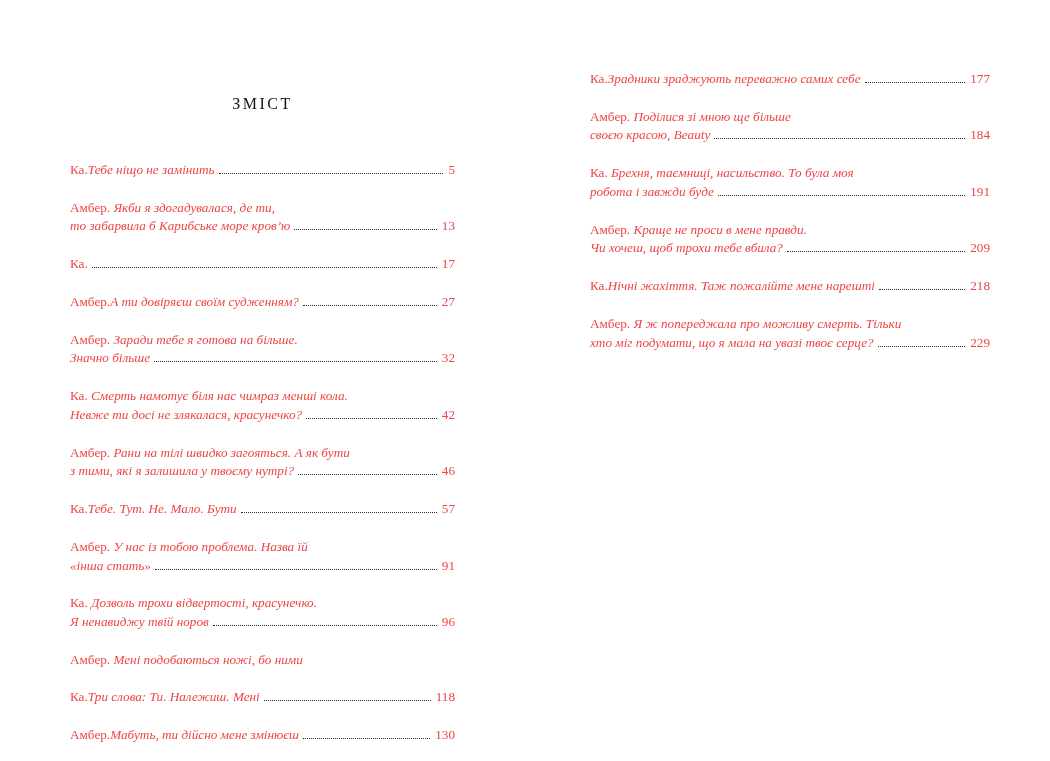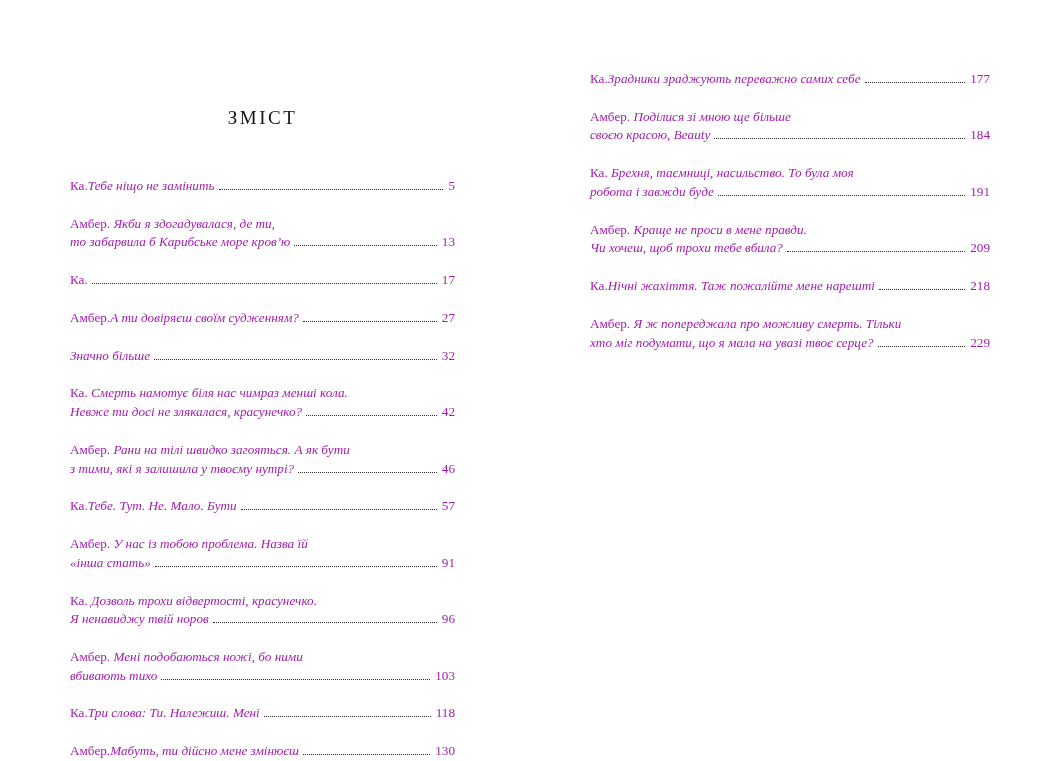--- a/index.html
+++ b/index.html
@@ -30,34 +30,34 @@
   .col-left {
     width: 525px;
     padding: 95px 70px 0 70px;
   }
   .col-right {
     width: 525px;
     padding: 70px 60px 0 65px;
   }
   .toc-title {
     text-align: center;
-    font-size: 19px;
+    font-size: 16px;
     letter-spacing: 2.5px;
     font-weight: normal;
-    margin: 12px 0 48px 0;
+    margin: 0 0 48px 0;
     font-family: "Liberation Serif", serif;
     color: #141414;
   }
   .toc-entry {
     display: block;
     margin-bottom: 19px;
     font-size: 13.2px;
     line-height: 1.42;
     font-style: italic;
-    color: #a21caf;
+    color: #ef4444;
     position: relative;
   }
   .toc-entry .lines {
     display: block;
   }
   .toc-line {
     display: block;
     white-space: nowrap;
   }
   .toc-line.last {
@@ -126,20 +126,21 @@
             <span class="toc-line last">
               <span class="speaker">Амбер.</span> 
               <span class="toc-text">А ти довіряєш своїм судженням?</span>
               <span class="dots"></span>
               <span class="page-num">27</span>
             </span>
           </span>
         </div>
         <div class="toc-entry">
           <span class="lines">
+            <span class="toc-line"><span class="speaker">Амбер.</span> <span class="toc-text">Заради тебе я готова на більше.</span></span>
             <span class="toc-line last">
               <span class="toc-text">Значно більше</span>
               <span class="dots"></span>
               <span class="page-num">32</span>
             </span>
           </span>
         </div>
         <div class="toc-entry">
           <span class="lines">
             <span class="toc-line"><span class="speaker">Ка.</span> <span class="toc-text">Смерть намотує біля нас чимраз менші кола.</span></span>
@@ -186,25 +187,20 @@
             <span class="toc-line last">
               <span class="toc-text">Я ненавиджу твій норов</span>
               <span class="dots"></span>
               <span class="page-num">96</span>
             </span>
           </span>
         </div>
         <div class="toc-entry">
           <span class="lines">
             <span class="toc-line"><span class="speaker">Амбер.</span> <span class="toc-text">Мені подобаються ножі, бо ними</span></span>
-            <span class="toc-line last">
-              <span class="toc-text">вбивають тихо</span>
-              <span class="dots"></span>
-              <span class="page-num">103</span>
-            </span>
           </span>
         </div>
         <div class="toc-entry">
           <span class="lines">
             <span class="toc-line last">
               <span class="speaker">Ка.</span> 
               <span class="toc-text">Три слова: Ти. Належиш. Мені</span>
               <span class="dots"></span>
               <span class="page-num">118</span>
             </span>

